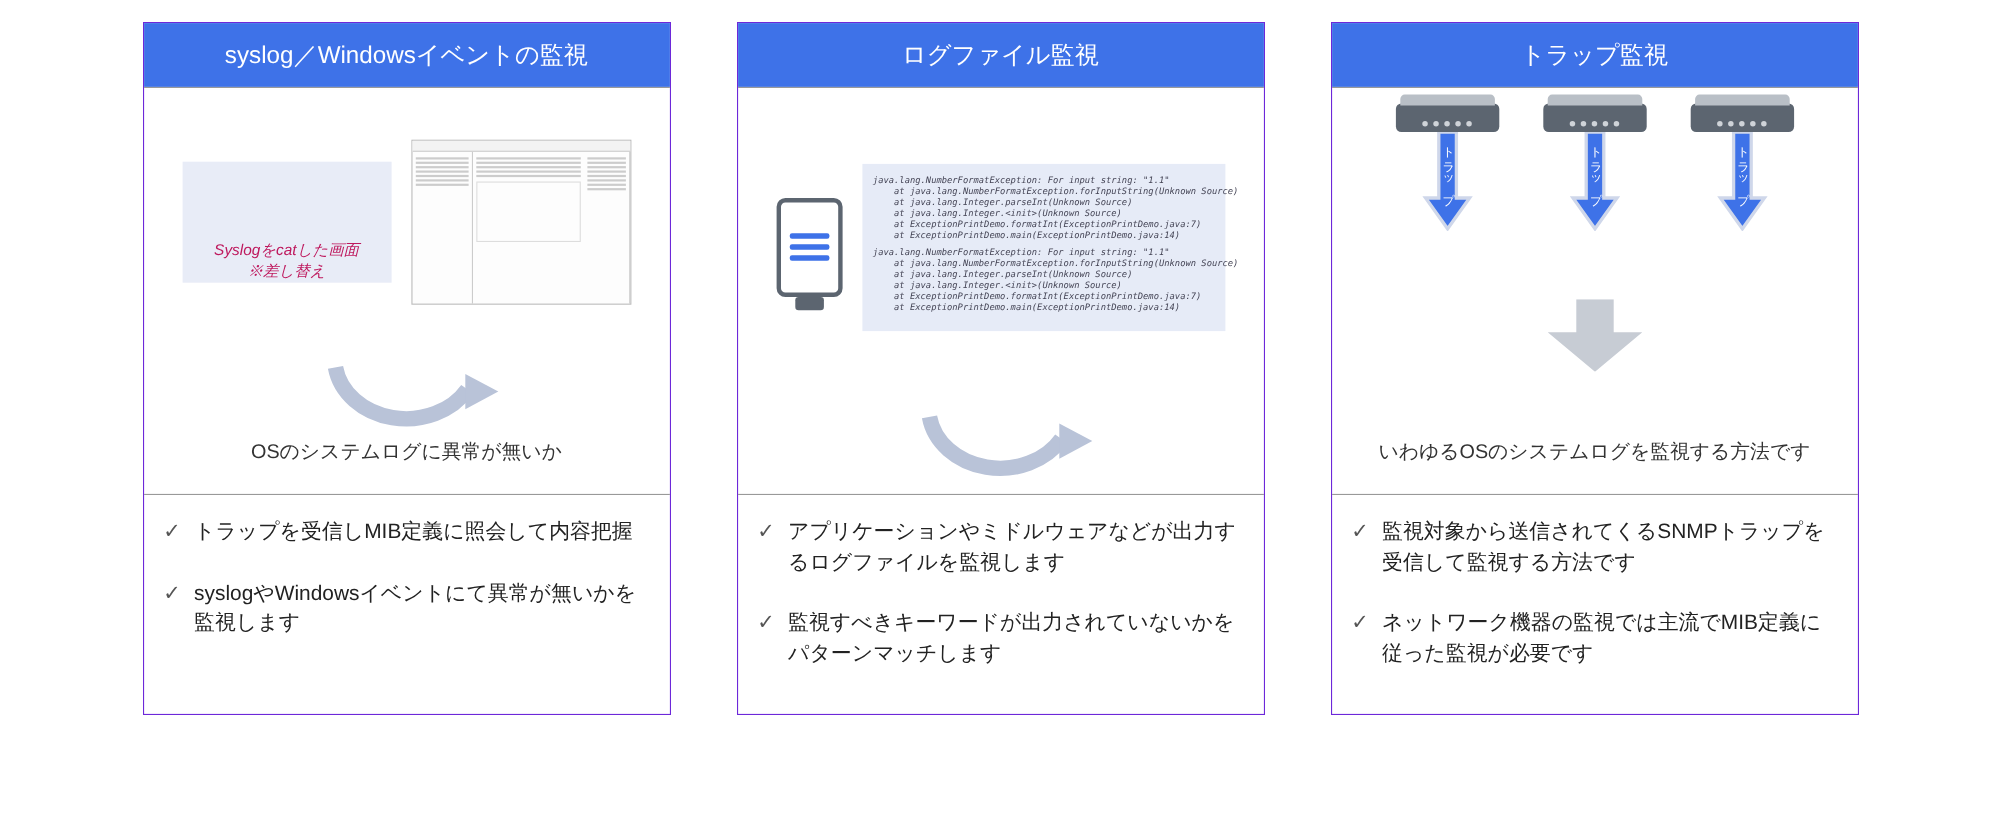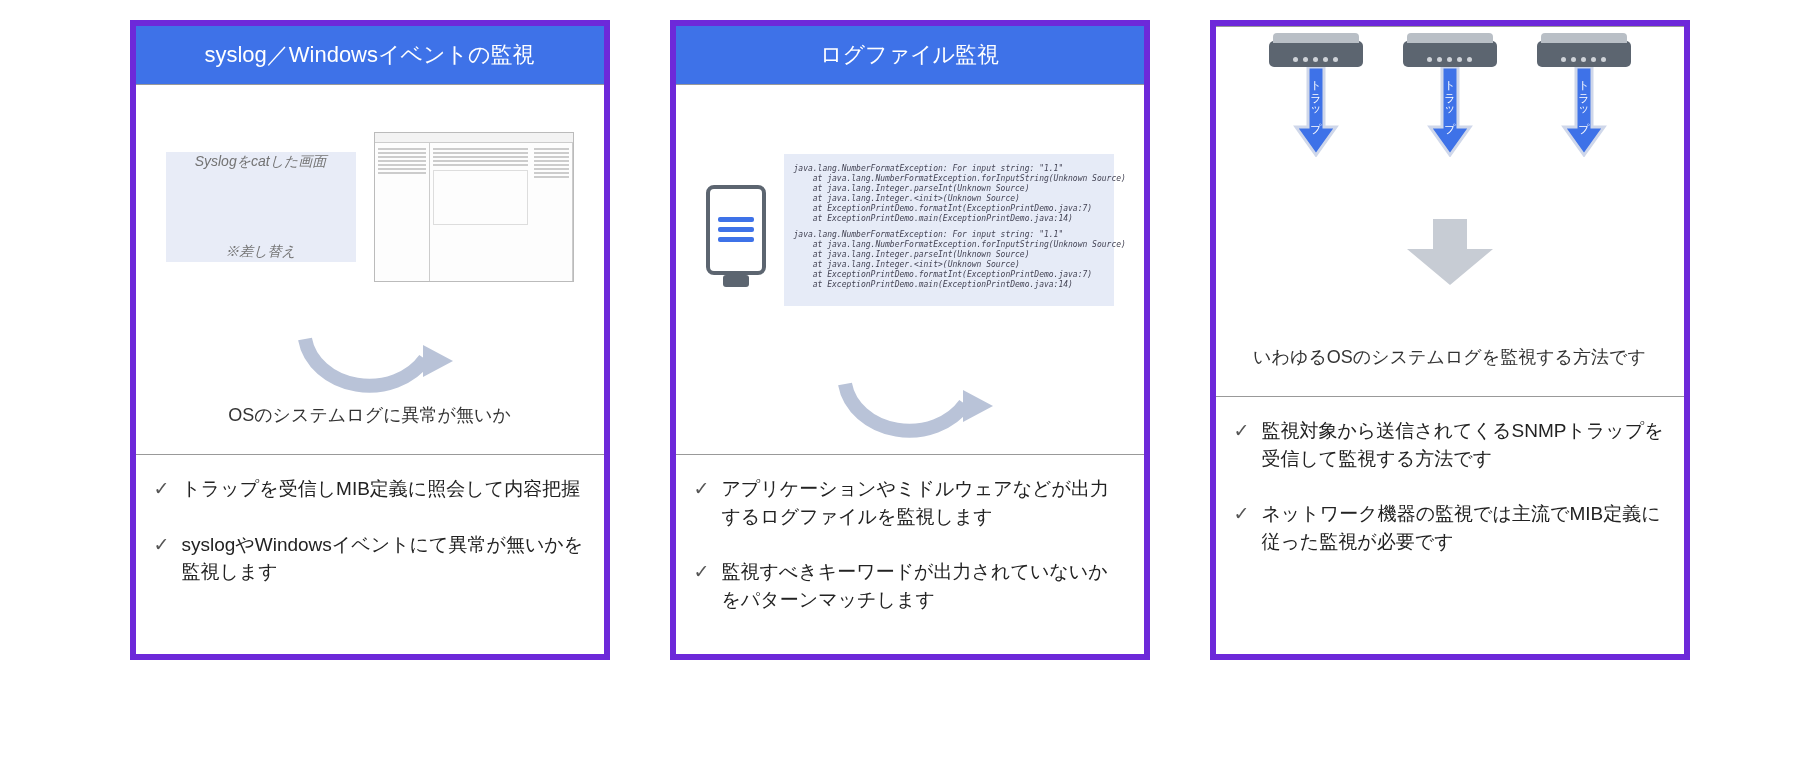--- a/index.html
+++ b/index.html
@@ -9,21 +9,21 @@
     padding: 20px 12px;
     width: 1819px;
   }
   .cards {
     display: flex;
     gap: 60px;
     justify-content: center;
   }
   .card {
     width: 480px;
-    border: 6px solid #6d28d9;
+    border: 1px solid #6d28d9;
     display: flex;
     flex-direction: column;
   }
   .card-header {
     background: #3e72e8;
     color: #fff;
     text-align: center;
     font-size: 22px;
     padding: 14px 6px;
   }
@@ -45,23 +45,23 @@
     flex: 1;
     font-style: italic;
   }
   .placeholder-box {
     background: #e8ecf7;
     width: 190px;
     height: 110px;
     display: flex;
     flex-direction: column;
     align-items: center;
-    justify-content: space-between;
+    justify-content: flex-end;
     font-size: 14px;
-    color: #737373;
+    color: #be185d;
     text-align: center;
     line-height: 1.4;
   }
   .win-thumb {
     width: 200px;
     height: 150px;
     border: 1px solid #bbb;
     background: #fdfdfd;
     display: flex;
     flex-direction: column;
@@ -272,20 +272,21 @@
         <span>アプリケーションやミドルウェアなどが出力するログファイルを監視します</span>
       </div>
       <div class="bullet">
         <span class="check">✓</span>
         <span>監視すべきキーワードが出力されていないかをパターンマッチします</span>
       </div>
     </div>
   </div>
 
   <div class="card">
+    <div class="card-header">トラップ監視</div>
     <div class="card-body" style="padding-top:10px;">
       <div class="devices-row">
         <div class="netdev">
           <div class="router">
               <div class="dots">
                 <span></span>
                 <span></span>
                 <span></span>
                 <span></span>
                 <span></span>

